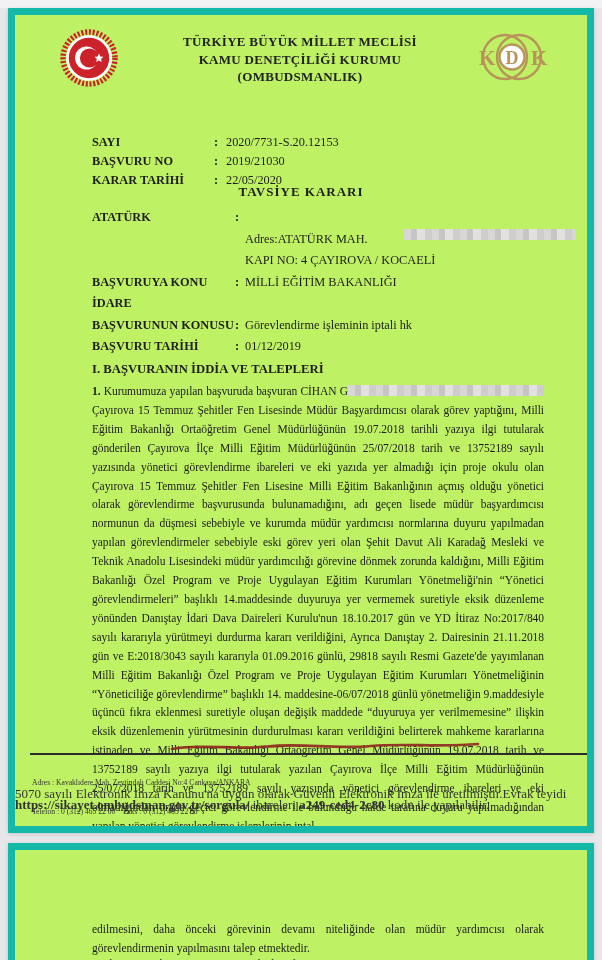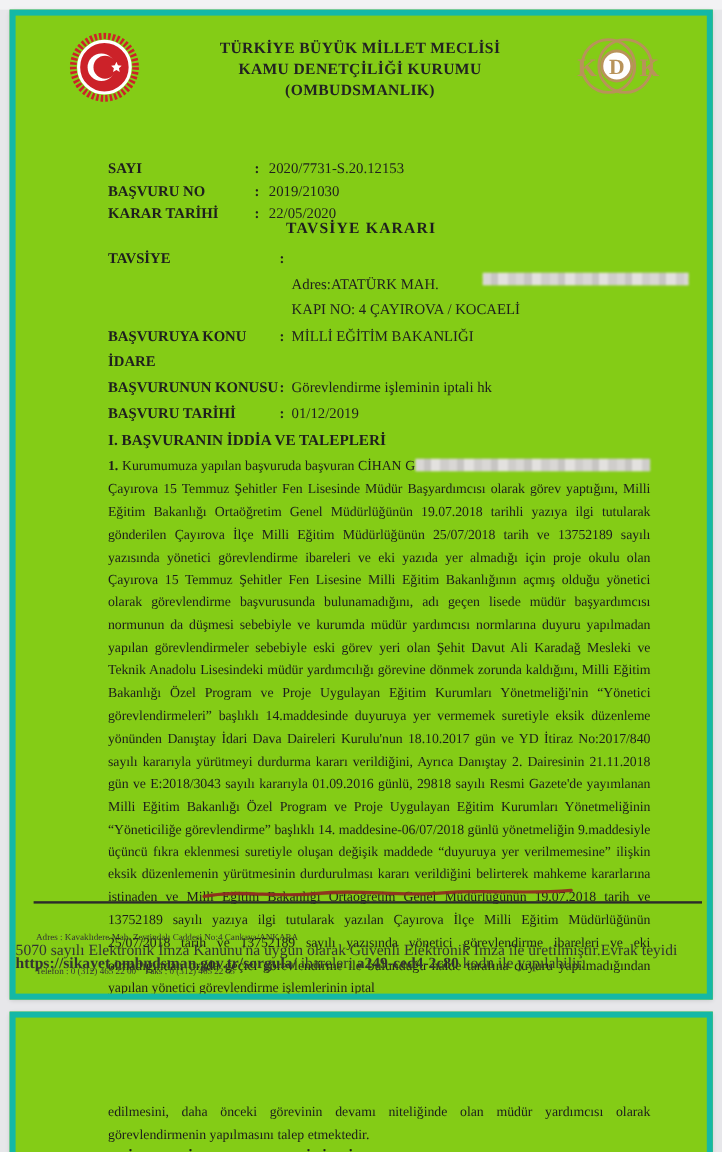--- a/index.html
+++ b/index.html
@@ -6,22 +6,22 @@
   body{
     width:602px;height:960px;overflow:hidden;
     background:#e7e7ea;
     font-family:"Liberation Serif","DejaVu Serif",serif;
     color:#1e1e1e;
     position:relative;
   }
   .canvas{position:absolute;left:0;top:0;width:602px;height:960px;overflow:hidden;}
   .topstrip{position:absolute;left:0;top:0;width:602px;height:8px;background:#f2f2f4;}
   .page{
-    position:absolute;left:8px;width:586px;background:#84cc16;
-    border:5px solid #14b8a6;box-shadow:0 1px 4px rgba(0,0,0,.15);
+    position:absolute;left:8px;width:586px;background:#bef264;
+    border:7px solid #14b8a6;box-shadow:0 1px 4px rgba(0,0,0,.15);
     box-sizing:border-box;overflow:hidden;
   }
   .page1{top:8px;height:825px;}
   .page2{top:843px;height:140px;}
 
   
   .hdr{position:absolute;left:0;top:10px;width:100%;display:flex;align-items:flex-start;}
   .hdr-left{width:148px;display:flex;justify-content:center;padding-top:4px;}
   .hdr-center{flex:1;text-align:center;padding-top:8px;}
   .hdr-center .l{font-weight:bold;font-size:13px;line-height:17.5px;letter-spacing:.3px;color:#222;}
@@ -126,21 +126,21 @@
         <span class="lab">KARAR TARİHİ</span>
         <span class="col">:</span>
         <span class="val">22/05/2020</span>
       </div>
     </div>
 
     <div class="doc-title">TAVSİYE KARARI</div>
 
     <div class="meta2">
       <div class="row">
-        <span class="lab">TAVSİYE</span>
+        <span class="lab">ATATÜRK</span>
         <span class="col">:</span>
       </div>
       <div class="row cont">
         <span>Adres:ATATÜRK MAH. </span>
           <span class="redact" style="width:172px"></span>
       </div>
       <div class="row cont">
         <span>KAPI NO: 4 ÇAYIROVA / KOCAELİ</span>
       </div>
       <div class="row">

